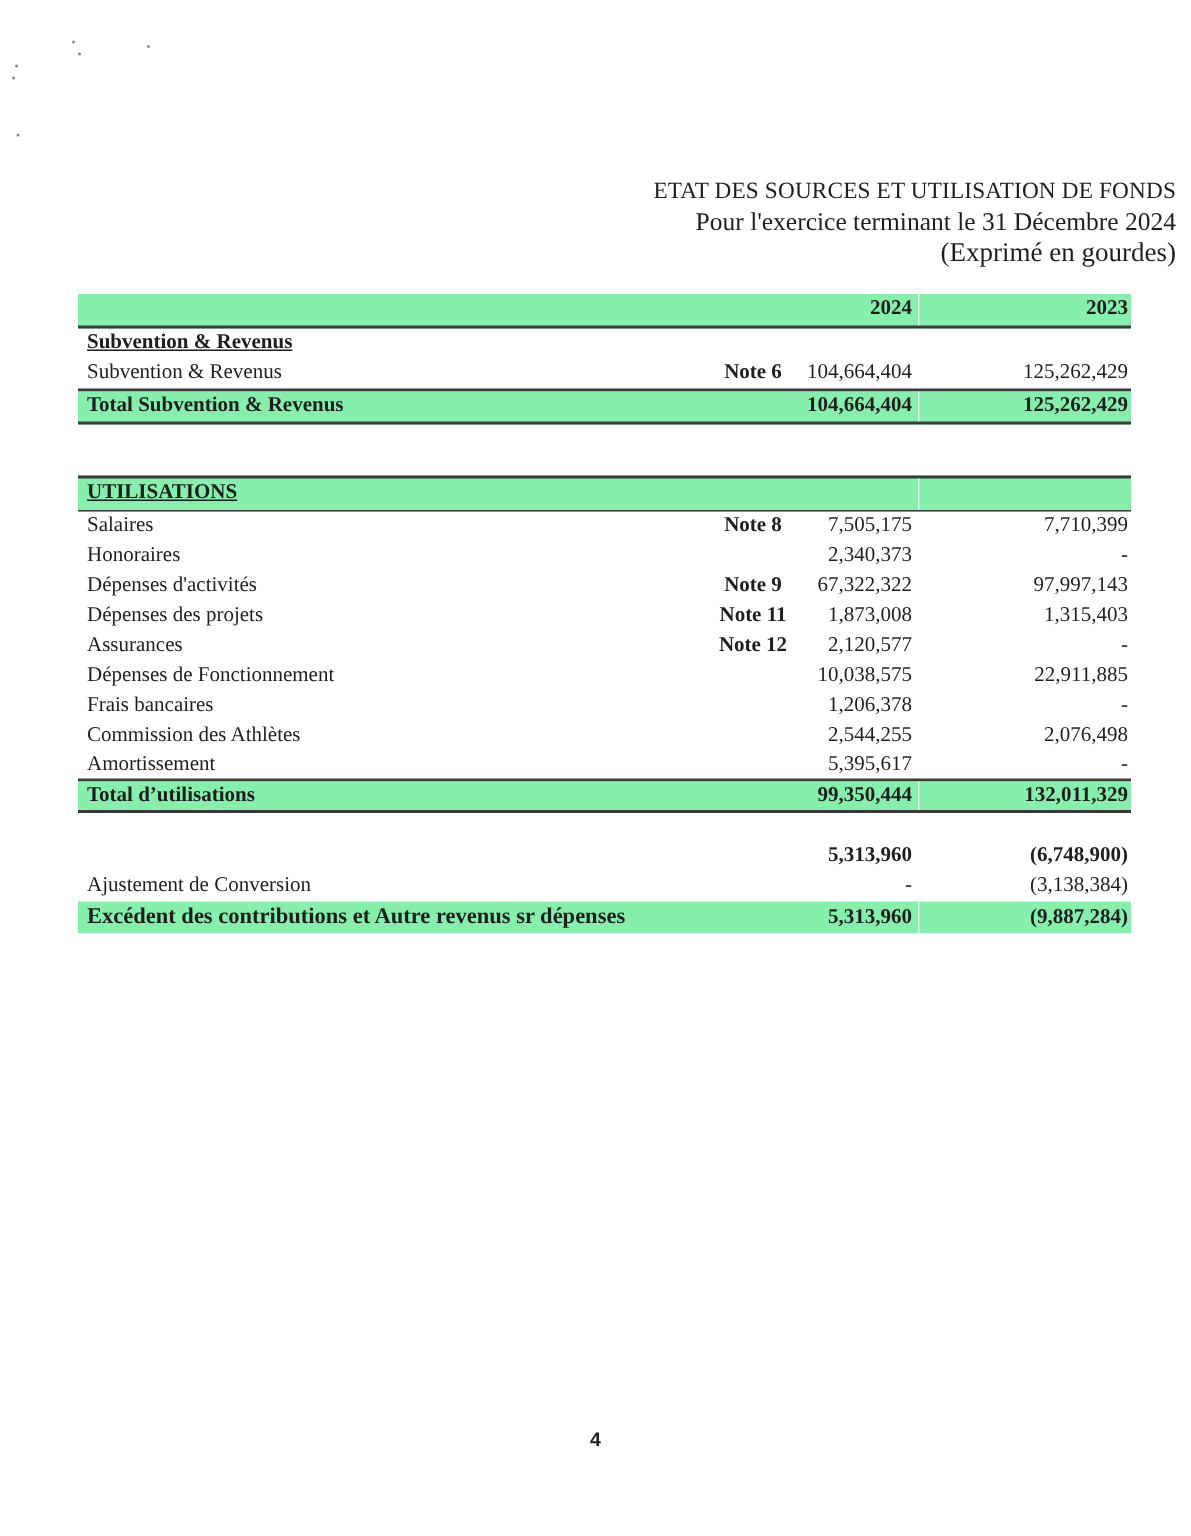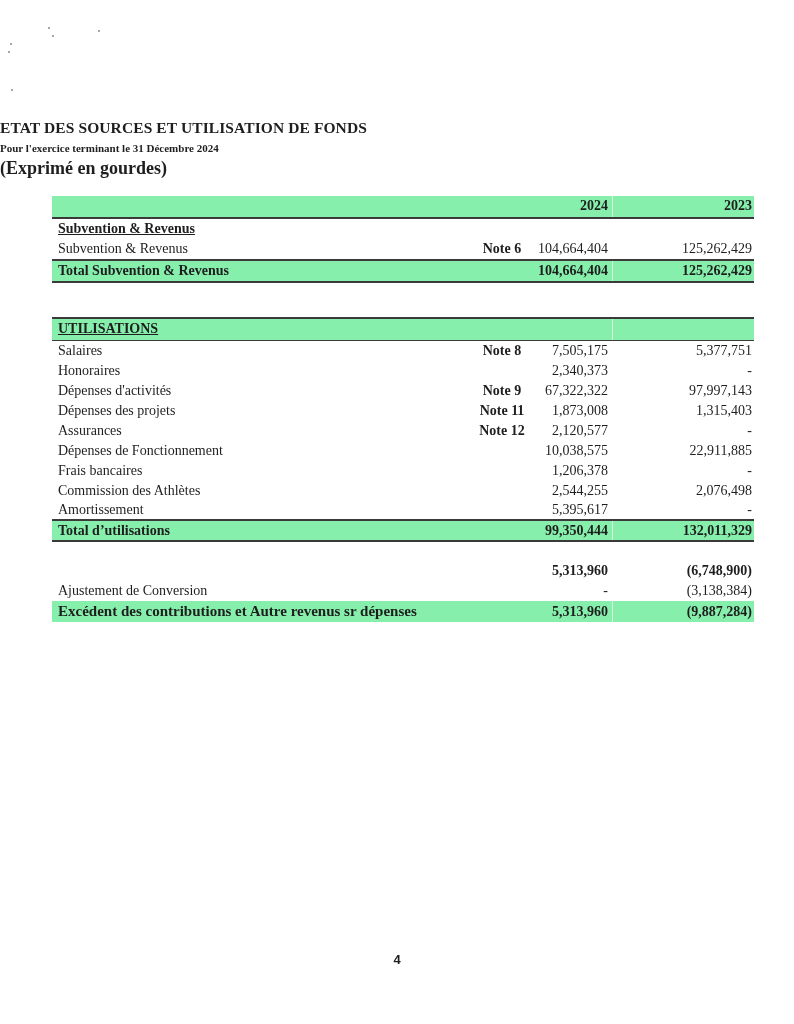--- a/index.html
+++ b/index.html
@@ -2,23 +2,23 @@
 <html><head>
 <meta charset="utf-8">
 <style>
   html, body { margin: 0; padding: 0; }
   body {
     width: 794px; height: 1024px; background: #ffffff; position: relative;
     font-family: "Liberation Serif", "DejaVu Serif", serif; color: #1e1e1e;
     overflow: hidden;
   }
   .dot { position: absolute; width: 2px; height: 2px; background: #8a8a8a; border-radius: 1px; }
-  .titles { position: absolute; top: 118px; left: 0; width: 784px; text-align: left; font-weight: bold; }
+  .titles { position: absolute; top: 118px; left: 0; width: 784px; text-align: right; font-weight: normal; }
   .titles .t1 { font-size: 15.5px; line-height: 20px; letter-spacing: 0.1px; }
-  .titles .t2 { font-size: 11px; line-height: 20px; }
+  .titles .t2 { font-size: 17px; line-height: 20px; }
   .titles .t3 { font-size: 18px; line-height: 20px; }
 
   .tbl { position: absolute; left: 52px; width: 702px; }
   .row { position: relative; height: 20px; font-size: 14px; line-height: 20px; }
   .row .lbl { position: absolute; left: 6px; top: 0; white-space: nowrap; }
   .row .note { position: absolute; left: 410px; width: 80px; text-align: center; font-weight: bold; }
   .row .v24 { position: absolute; right: 146px; text-align: right; width: 150px; }
   .row .v23 { position: absolute; right: 2px; text-align: right; width: 150px; }
   .shade { background: #86efac; }
   .bold { font-weight: bold; }
@@ -72,21 +72,21 @@
 
 <div class="tbl" style="top:317px;">
   <div class="row shade bt2 bb1" style="height:21px;">
     <div class="colsplit"></div>
     <span class="lbl uline">UTILISATIONS</span>
   </div>
   <div class="row">
     <span class="lbl">Salaires</span>
     <span class="note">Note 8</span>
     <span class="v24">7,505,175</span>
-    <span class="v23">5,377,751</span>
+    <span class="v23">7,710,399</span>
   </div>
   <div class="row">
     <span class="lbl">Honoraires</span>
     <span class="note"></span>
     <span class="v24">2,340,373</span>
     <span class="v23">-</span>
   </div>
   <div class="row">
     <span class="lbl">Dépenses d'activités</span>
     <span class="note">Note 9</span>

